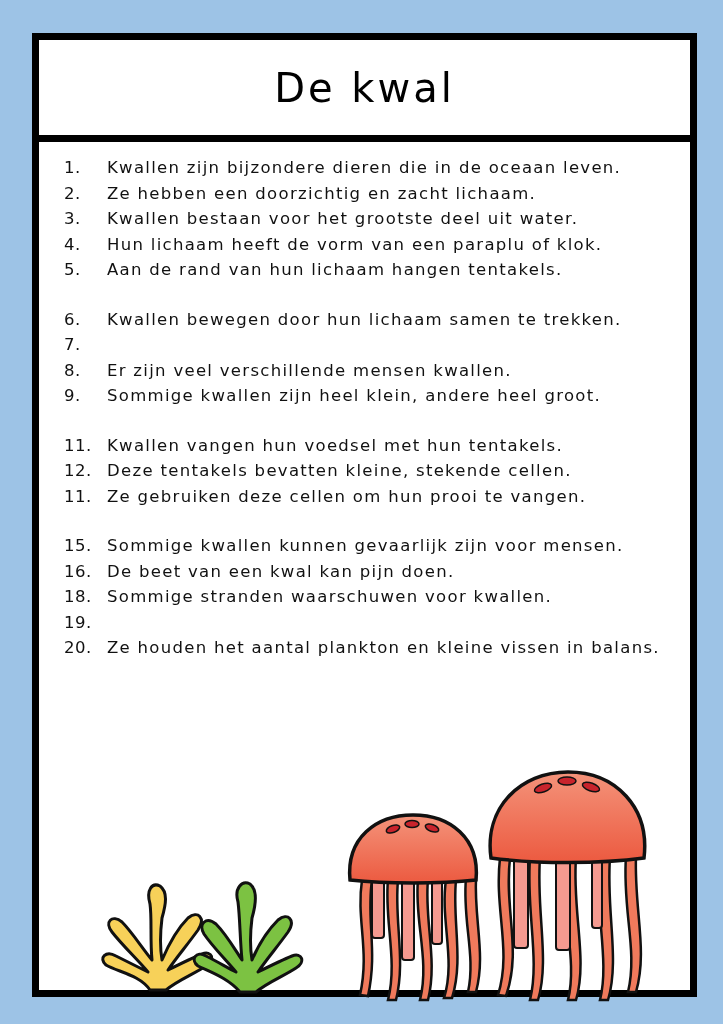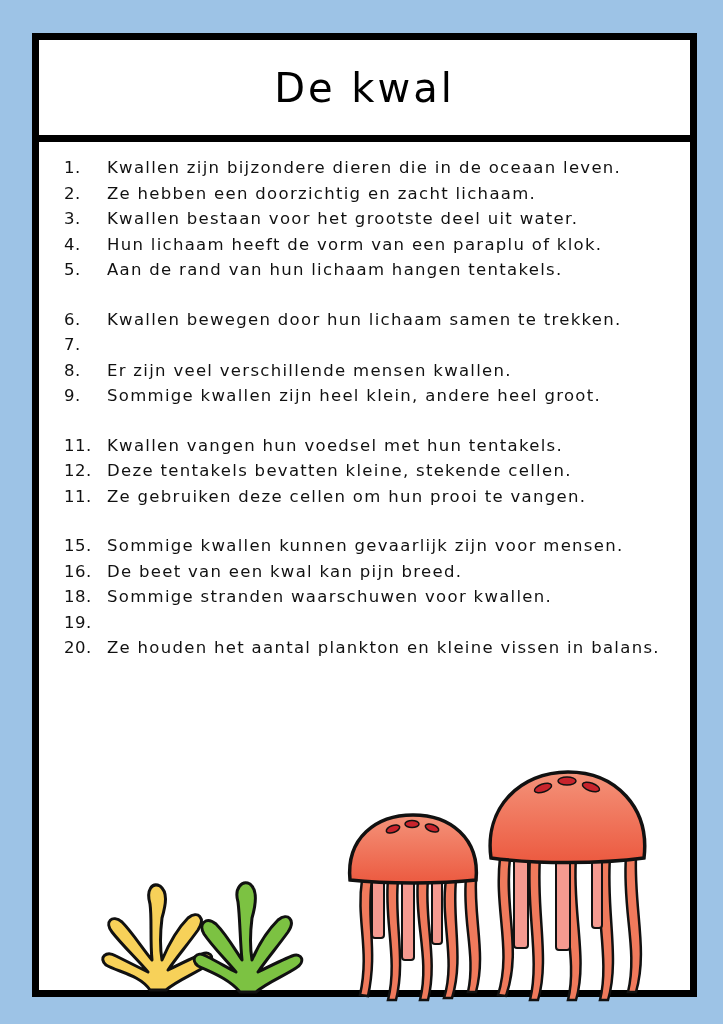--- a/index.html
+++ b/index.html
@@ -92,21 +92,21 @@
           <span>Ze gebruiken deze cellen om hun prooi te vangen.</span>
         </div>
     </div>
     <div class="group">
       <div class="item">
           <span class="num">15.</span>
           <span>Sommige kwallen kunnen gevaarlijk zijn voor mensen.</span>
         </div>
       <div class="item">
           <span class="num">16.</span>
-          <span>De beet van een kwal kan pijn breed.</span>
+          <span>De beet van een kwal kan pijn doen.</span>
         </div>
       <div class="item">
           <span class="num">18.</span>
           <span>Sommige stranden waarschuwen voor kwallen.</span>
         </div>
       <div class="item">
           <span class="num">19.</span>
         </div>
       <div class="item">
           <span class="num">20.</span>

